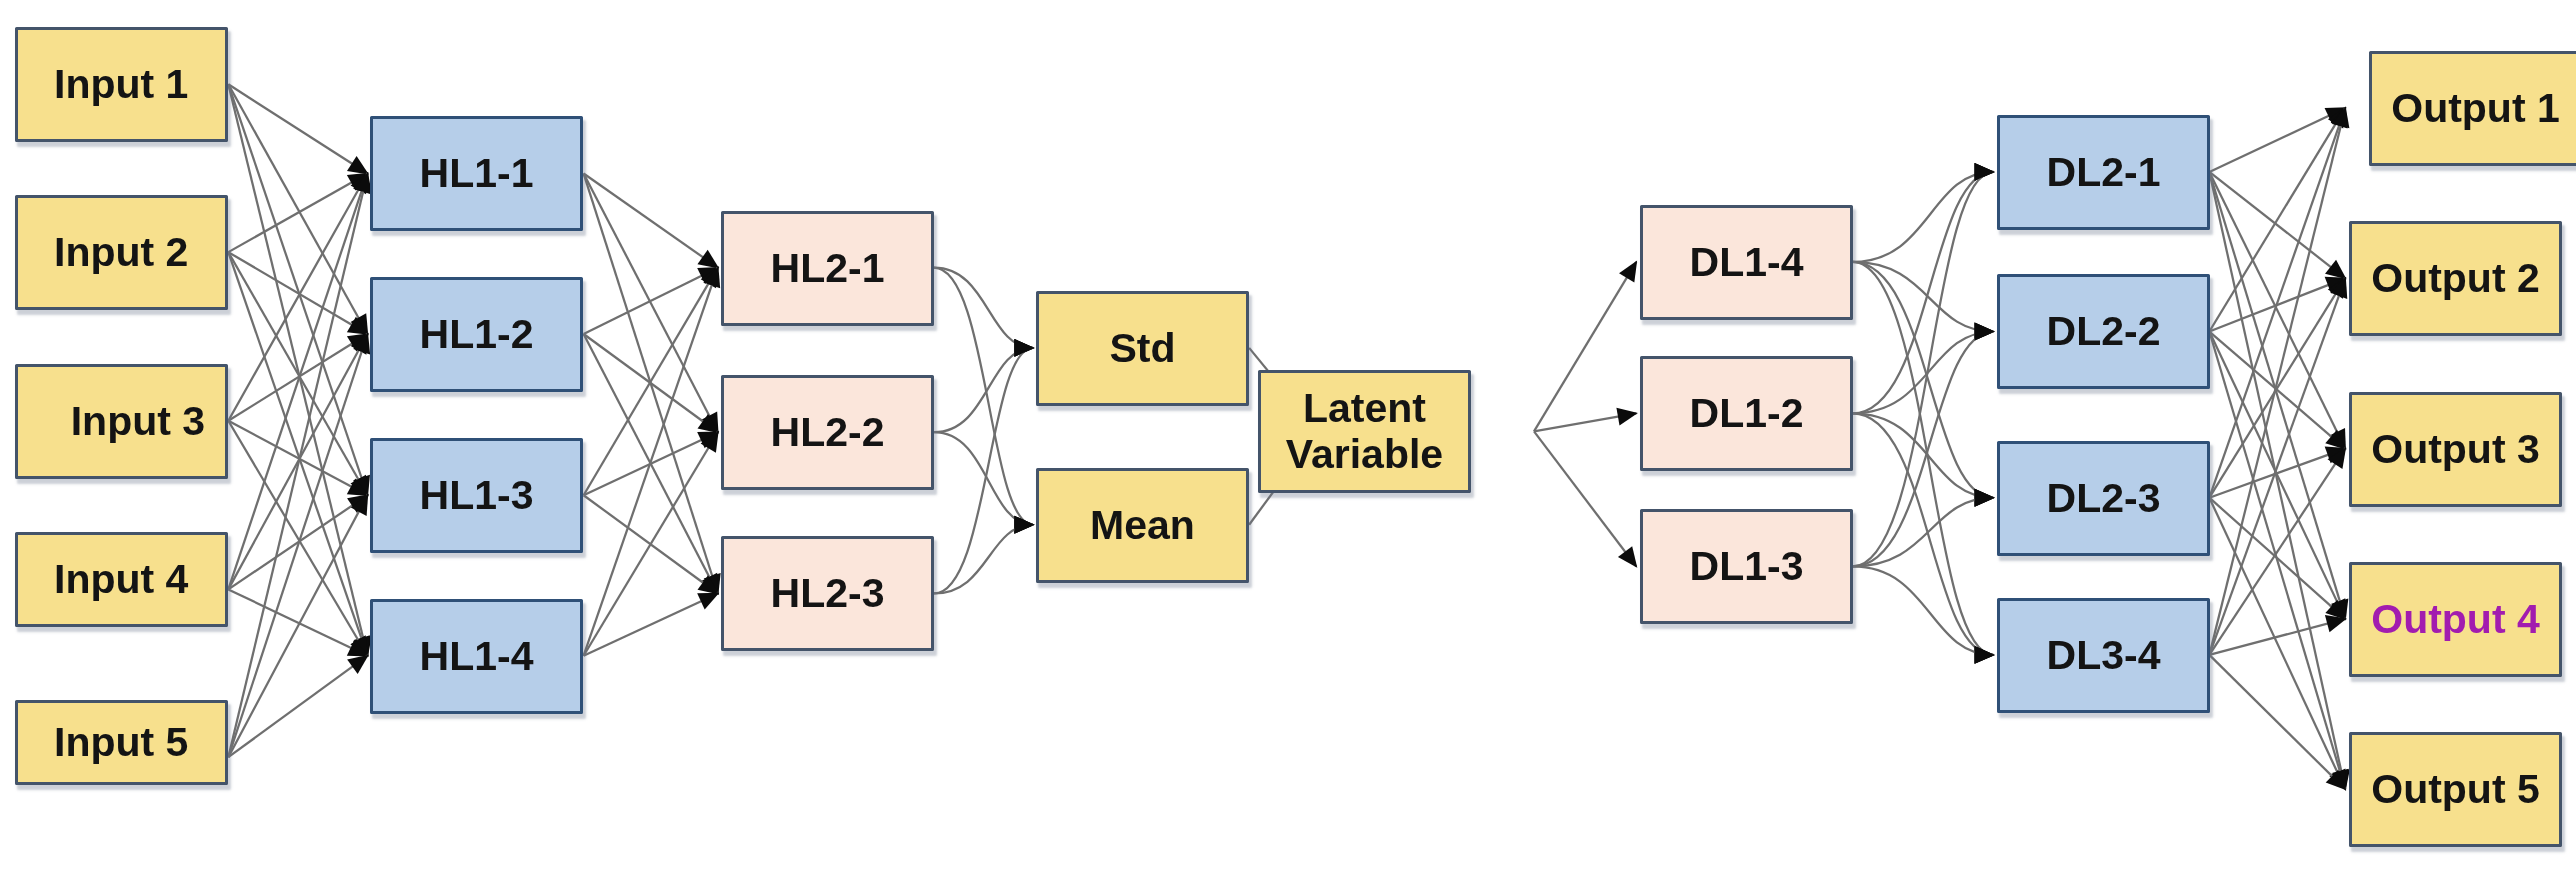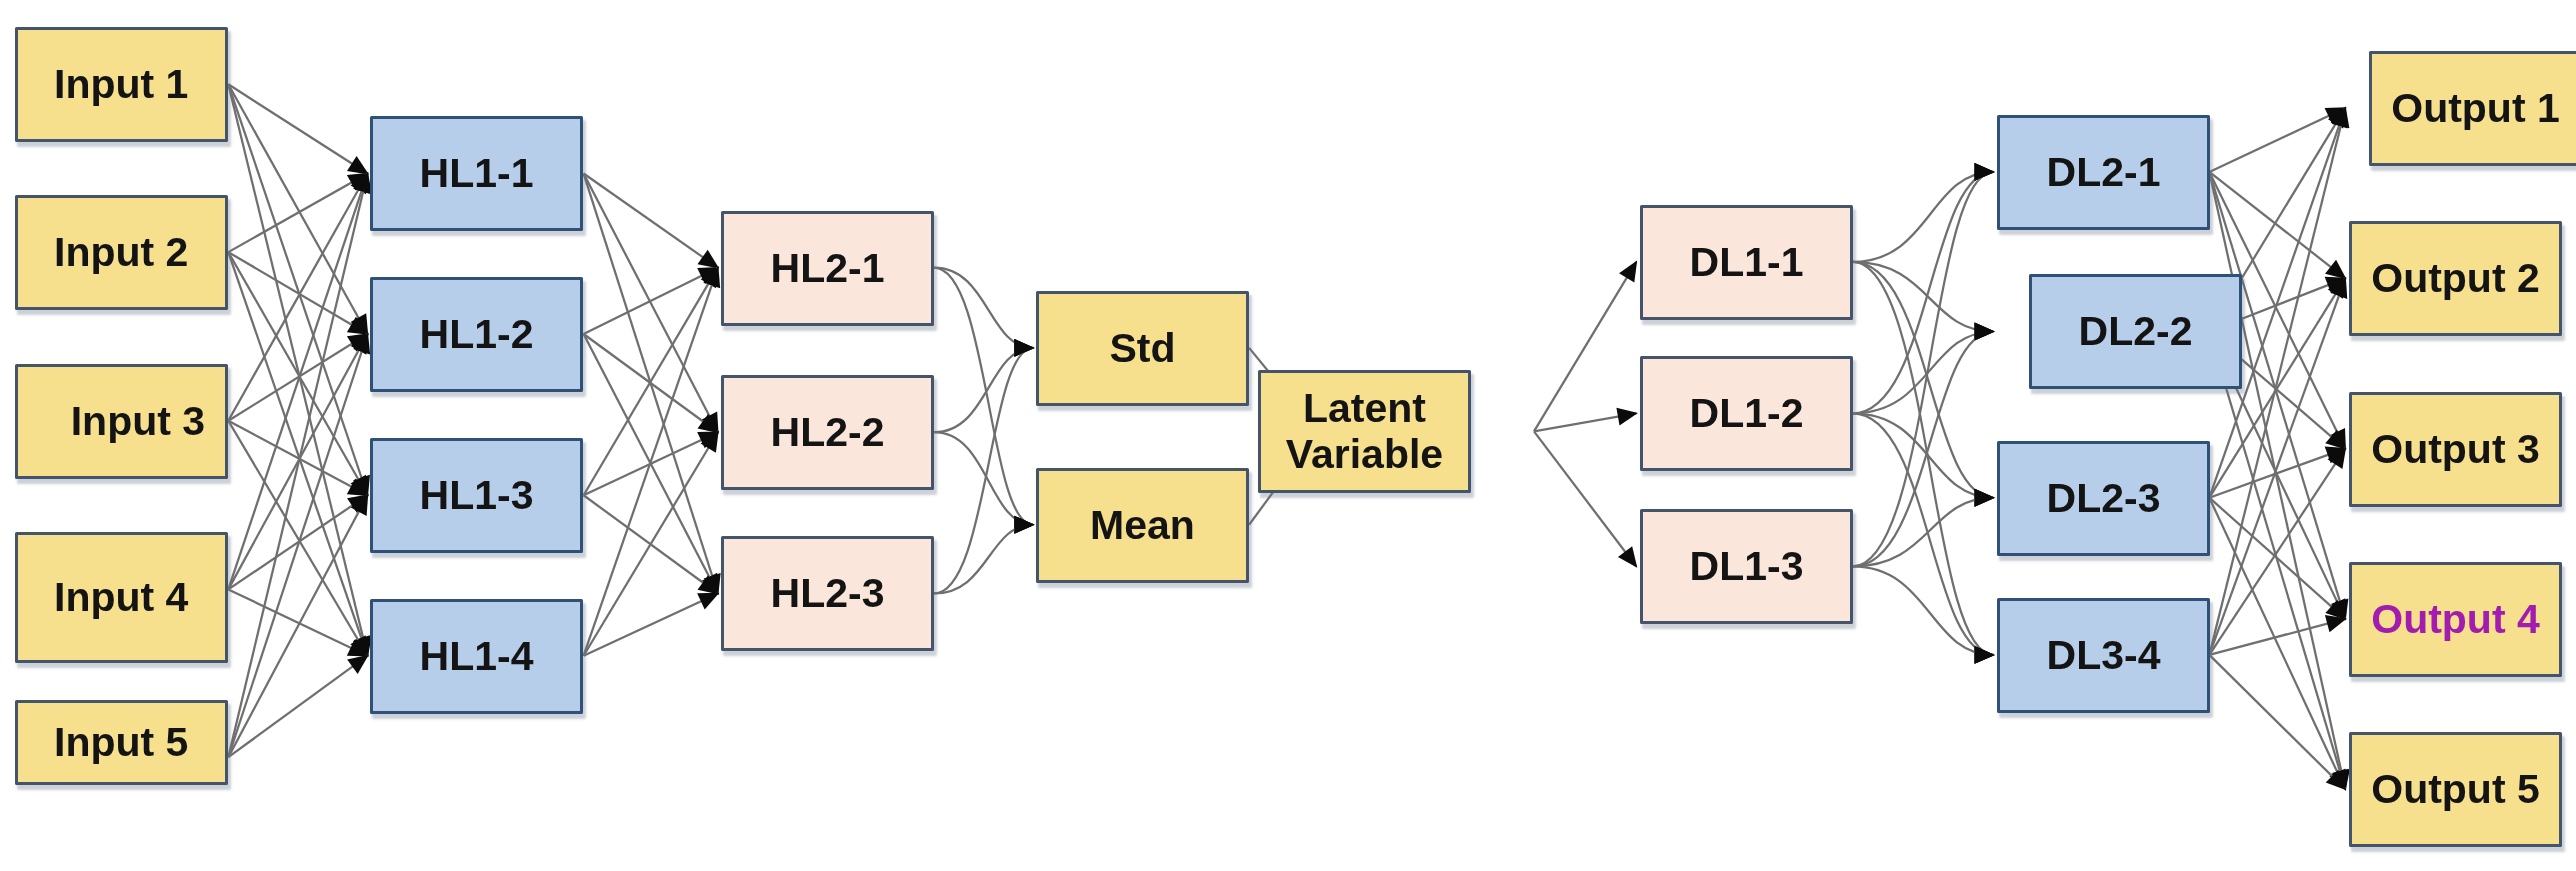--- a/index.html
+++ b/index.html
@@ -127,21 +127,21 @@
   <div id="node-layer">
       <div class="node" style="left: 14.7px; top: 27px; width: 213px; height: 115px; background: rgb(247, 224, 141); border-color: rgb(68, 84, 106); color: rgb(20, 20, 20);">
         <span>Input 1</span>
       </div>
       <div class="node" style="left: 14.7px; top: 195px; width: 213px; height: 115px; background: rgb(247, 224, 141); border-color: rgb(68, 84, 106); color: rgb(20, 20, 20);">
         <span>Input 2</span>
       </div>
       <div class="node" style="left: 14.7px; top: 364px; width: 213px; height: 115px; background: rgb(247, 224, 141); border-color: rgb(68, 84, 106); color: rgb(20, 20, 20); padding-left: 40px;">
         <span>Input 3</span>
       </div>
-      <div class="node" style="left: 14.7px; top: 532px; width: 213px; height: 131px; background: rgb(247, 224, 141); border-color: rgb(68, 84, 106); color: rgb(20, 20, 20);">
+      <div class="node" style="left: 14.7px; top: 532px; width: 213px; height: 95px; background: rgb(247, 224, 141); border-color: rgb(68, 84, 106); color: rgb(20, 20, 20);">
         <span>Input 4</span>
       </div>
       <div class="node" style="left: 14.7px; top: 700px; width: 213px; height: 85px; background: rgb(247, 224, 141); border-color: rgb(68, 84, 106); color: rgb(20, 20, 20);">
         <span>Input 5</span>
       </div>
       <div class="node" style="left: 370px; top: 116px; width: 213px; height: 115px; background: rgb(182, 206, 233); border-color: rgb(47, 80, 119); color: rgb(20, 20, 20);">
         <span>HL1-1</span>
       </div>
       <div class="node" style="left: 370px; top: 277px; width: 213px; height: 115px; background: rgb(182, 206, 233); border-color: rgb(47, 80, 119); color: rgb(20, 20, 20);">
         <span>HL1-2</span>
@@ -164,32 +164,32 @@
       <div class="node" style="left: 1036px; top: 291px; width: 213px; height: 115px; background: rgb(247, 224, 141); border-color: rgb(68, 84, 106); color: rgb(20, 20, 20);">
         <span>Std</span>
       </div>
       <div class="node" style="left: 1036px; top: 468px; width: 213px; height: 115px; background: rgb(247, 224, 141); border-color: rgb(68, 84, 106); color: rgb(20, 20, 20);">
         <span>Mean</span>
       </div>
       <div class="node" style="left: 1258px; top: 370px; width: 213px; height: 123px; background: rgb(247, 224, 141); border-color: rgb(68, 84, 106); color: rgb(20, 20, 20);">
         <span>Latent Variable</span>
       </div>
       <div class="node" style="left: 1640px; top: 205px; width: 213px; height: 115px; background: rgb(251, 230, 219); border-color: rgb(68, 84, 106); color: rgb(20, 20, 20);">
-        <span>DL1-1</span>
+        <span>DL1-4</span>
       </div>
       <div class="node" style="left: 1640px; top: 356px; width: 213px; height: 115px; background: rgb(251, 230, 219); border-color: rgb(68, 84, 106); color: rgb(20, 20, 20);">
         <span>DL1-2</span>
       </div>
       <div class="node" style="left: 1640px; top: 509px; width: 213px; height: 115px; background: rgb(251, 230, 219); border-color: rgb(68, 84, 106); color: rgb(20, 20, 20);">
         <span>DL1-3</span>
       </div>
       <div class="node" style="left: 1997px; top: 115px; width: 213px; height: 115px; background: rgb(182, 206, 233); border-color: rgb(47, 80, 119); color: rgb(20, 20, 20);">
         <span>DL2-1</span>
       </div>
-      <div class="node" style="left: 1997px; top: 274px; width: 213px; height: 115px; background: rgb(182, 206, 233); border-color: rgb(47, 80, 119); color: rgb(20, 20, 20); margin-left: 32px;">
+      <div class="node" style="left: 1997px; top: 274px; width: 213px; height: 115px; background: rgb(182, 206, 233); border-color: rgb(47, 80, 119); color: rgb(20, 20, 20);">
         <span>DL2-2</span>
       </div>
       <div class="node" style="left: 1997px; top: 441px; width: 213px; height: 115px; background: rgb(182, 206, 233); border-color: rgb(47, 80, 119); color: rgb(20, 20, 20); align-items: center;">
         <span>DL2-3</span>
       </div>
       <div class="node" style="left: 1997px; top: 598px; width: 213px; height: 115px; background: rgb(182, 206, 233); border-color: rgb(47, 80, 119); color: rgb(20, 20, 20);">
         <span>DL3-4</span>
       </div>
       <div class="node" style="left: 2349px; top: 51px; width: 213px; height: 115px; background: rgb(247, 224, 141); border-color: rgb(68, 84, 106); color: rgb(20, 20, 20); margin-left: 20px;">
         <span>Output 1</span>

